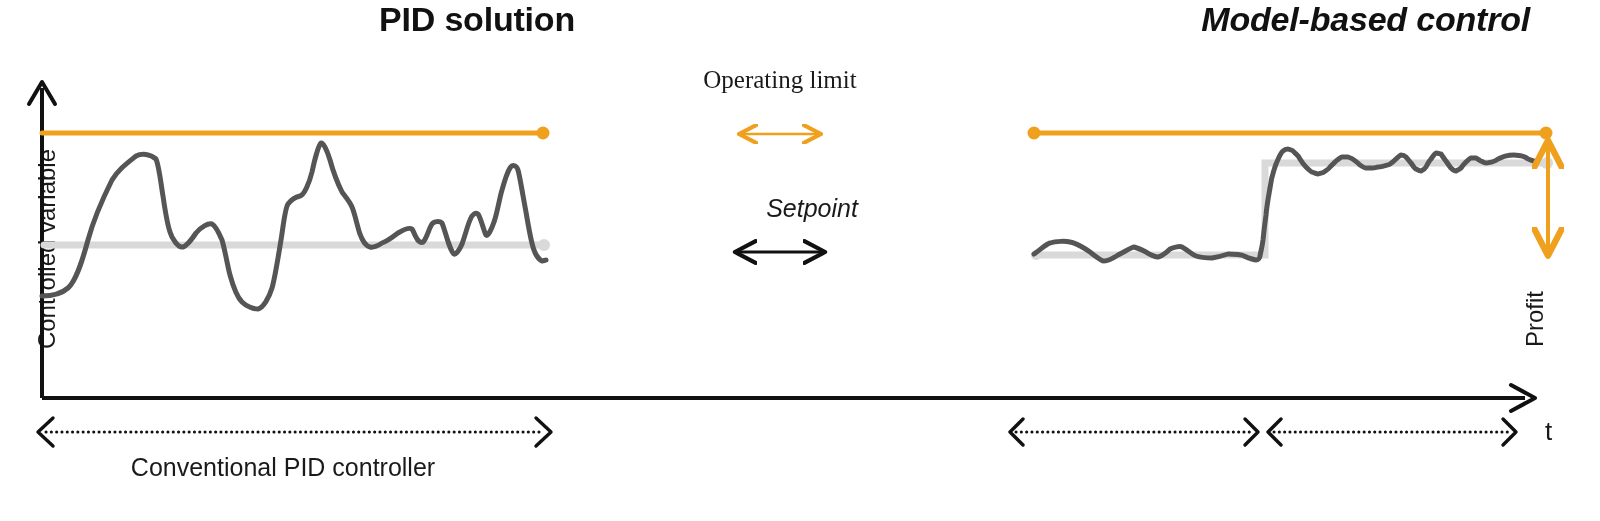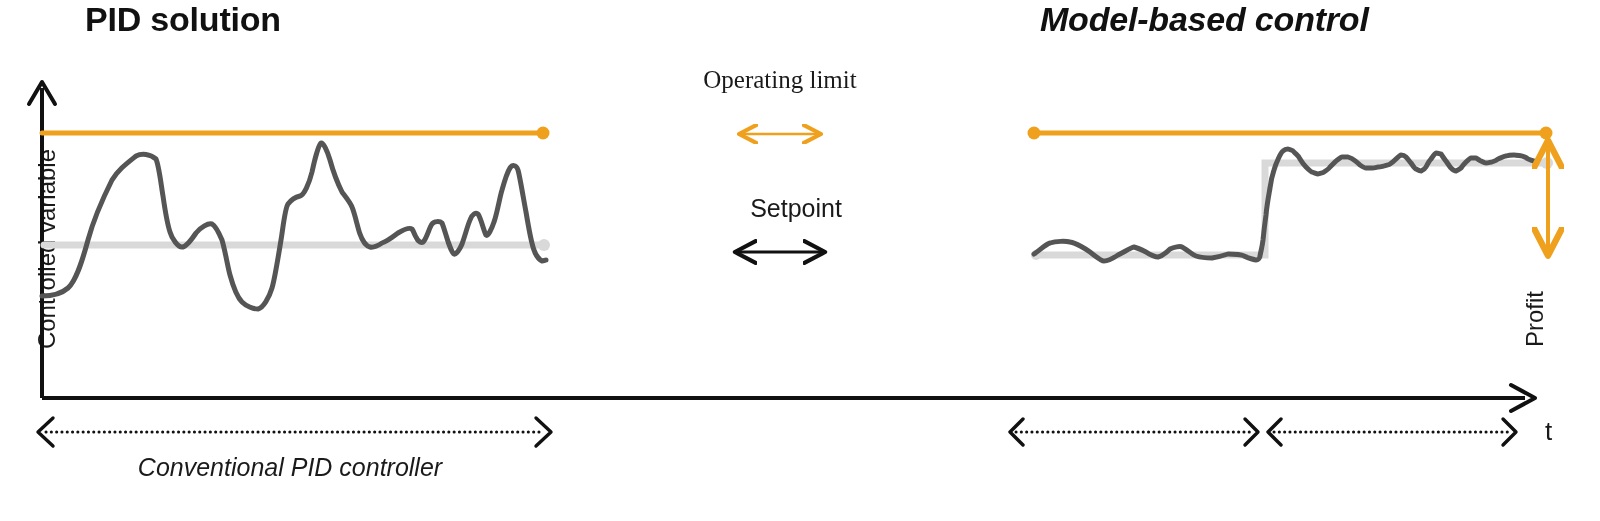--- a/index.html
+++ b/index.html
@@ -17,34 +17,34 @@
     background: #ffffff;
     overflow: hidden;
   }
   .title {
     position: absolute;
     font-weight: bold;
     font-size: 34px;
     color: #111111;
     letter-spacing: -0.2px;
     white-space: nowrap;
-    text-align: left;
+    text-align: right;
   }
   #title-left  { left: 85px;  top: 0px;  width: 490px; }
   #title-right { left: 1040px; top: 0px; width: 490px; font-style: italic; }
 
   .legend-label {
     position: absolute;
     font-size: 25px;
     color: #1a1a1a;
     white-space: nowrap;
     text-align: center;
   }
   #legend-operating-limit-label { left: 600px; top: 66px; width: 360px; font-family: Liberation Serif, serif; }
-  #legend-setpoint-label        { left: 616px; top: 194px; width: 360px; }
+  #legend-setpoint-label        { left: 632px; top: 194px; width: 360px; font-style: italic; }
 
   .axis-label {
     position: absolute;
     font-size: 24px;
     color: #1a1a1a;
     white-space: nowrap;
   }
   #ylabel-left {
     left: -78px;
     top: 235px;
@@ -65,21 +65,21 @@
     font-size: 26px;
   }
 
   .region-label {
     position: absolute;
     font-size: 25px;
     color: #1a1a1a;
     text-align: center;
     line-height: 1.25;
   }
-  #region-label-pid       { left: 35px;   top: 452px; width: 510px; font-style: italic; }
+  #region-label-pid       { left: 28px;   top: 452px; width: 510px; }
   #region-label-reduced   { left: 975px;  top: 452px; width: 320px; }
   #region-label-closer    { left: 1270px; top: 452px; width: 270px; }
 
   svg { position: absolute; left: 0; top: 0; }
 </style>
 </head>
 <body>
 
 <div id="root">
 

